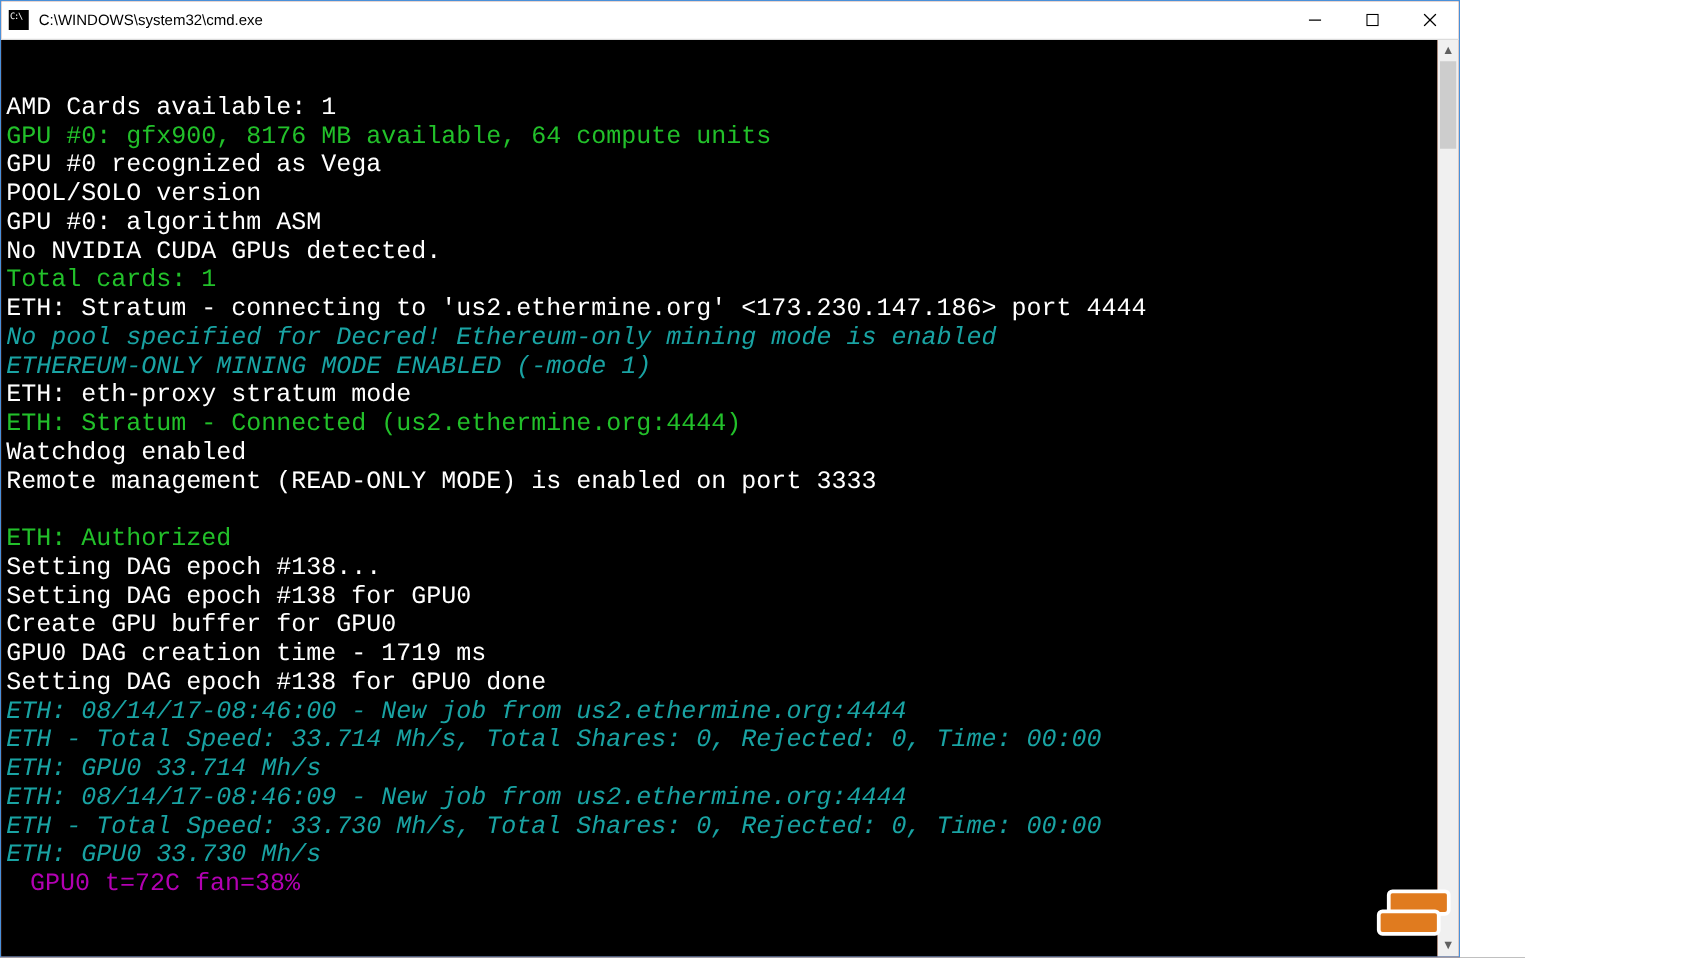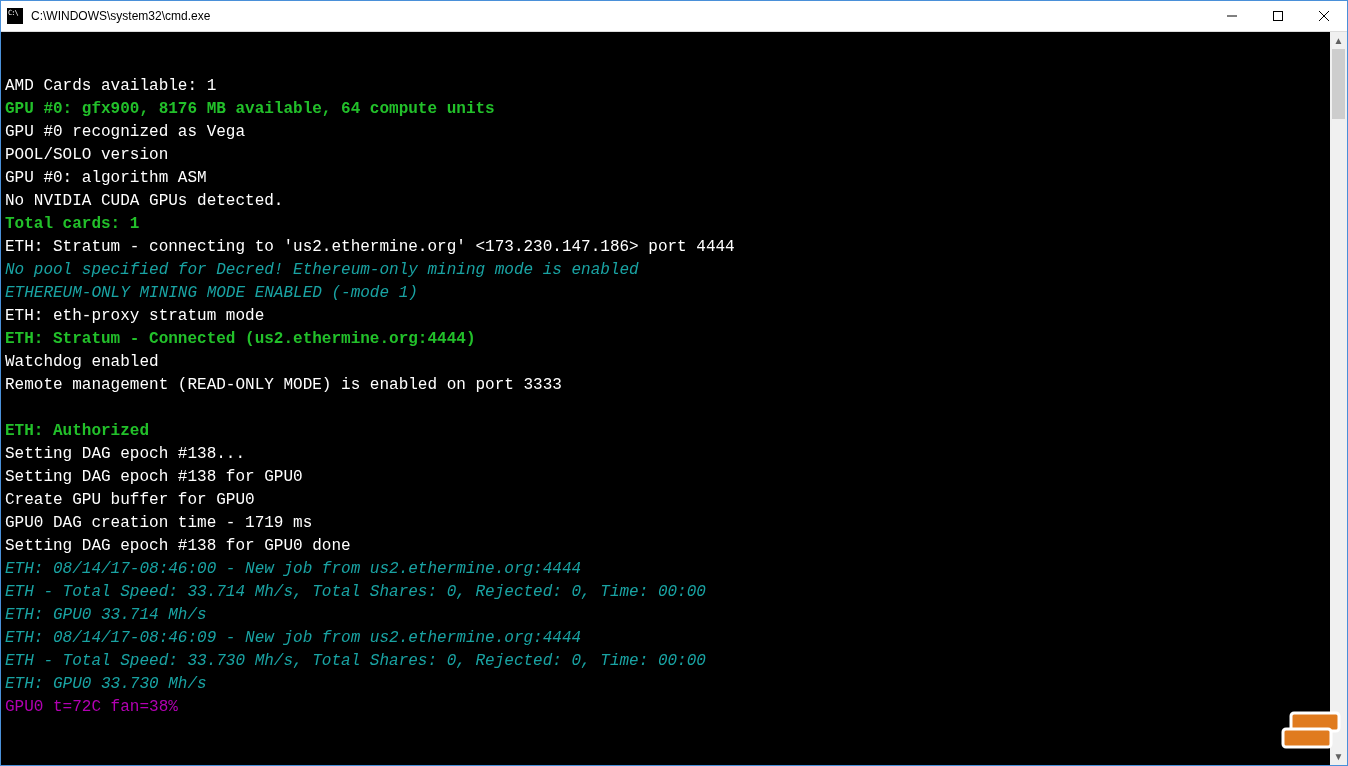--- a/index.html
+++ b/index.html
@@ -6,21 +6,21 @@
     margin: 0;
     padding: 0;
     width: 1348px;
     height: 766px;
     font-family: "Segoe UI", Tahoma, sans-serif;
     background: #ffffff;
     overflow: hidden;
   }
   .window {
     position: relative;
-    width: 1348px;
+    width: 1168px;
     height: 766px;
     box-sizing: border-box;
     border: 1px solid #4a90d9;
     background: #c2410c;
     display: flex;
     flex-direction: column;
   }
   .titlebar {
     height: 30px;
     background: #ffffff;
@@ -71,21 +71,21 @@
   .client {
     flex: 1 1 auto;
     display: flex;
     min-height: 0;
   }
   .terminal {
     flex: 1 1 auto;
     background: #000000;
     padding: 20px 4px 4px 4px;
     font-family: Consolas, "Courier New", monospace;
-    font-size: 16px;
+    font-size: 20px;
     line-height: 23px;
     overflow: hidden;
     white-space: pre;
   }
   .scrollbar {
     width: 17px;
     background: #f0f0f0;
     position: relative;
   }
   .scroll-arrow {
@@ -101,23 +101,23 @@
   }
   .scroll-arrow.up { top: 0; }
   .scroll-arrow.down { bottom: 0; }
   .scroll-thumb {
     position: absolute;
     left: 2px;
     width: 13px;
     background: #cdcdcd;
   }
   .c-white   { color: #ffffff; }
-  .c-green   { color: #22c02a; font-weight: bold; }
+  .c-green   { color: #22c02a; }
   .c-cyan    { color: #19a3a3; font-style: italic; }
-  .c-magenta { color: #b200b2; }
+  .c-magenta { color: #b200b2; margin-left: 19px; }
   
   .wm {
     position: absolute;
     right: 0;
     bottom: 10px;
     width: 70px;
     height: 48px;
     pointer-events: none;
   }
 </style>

